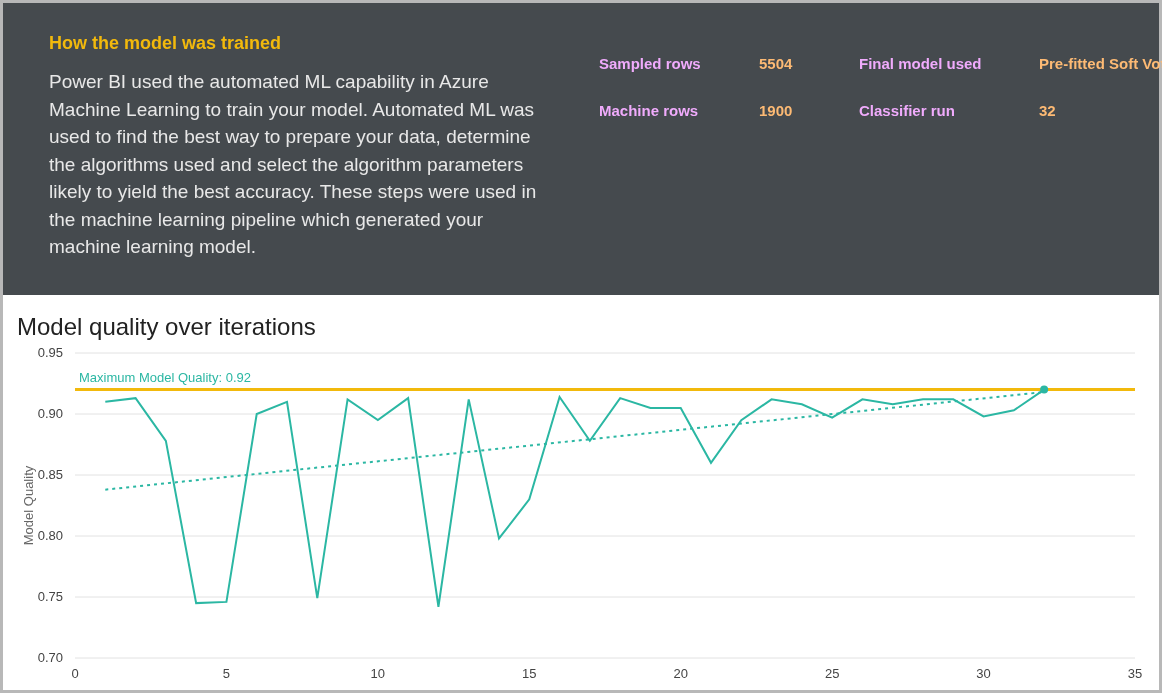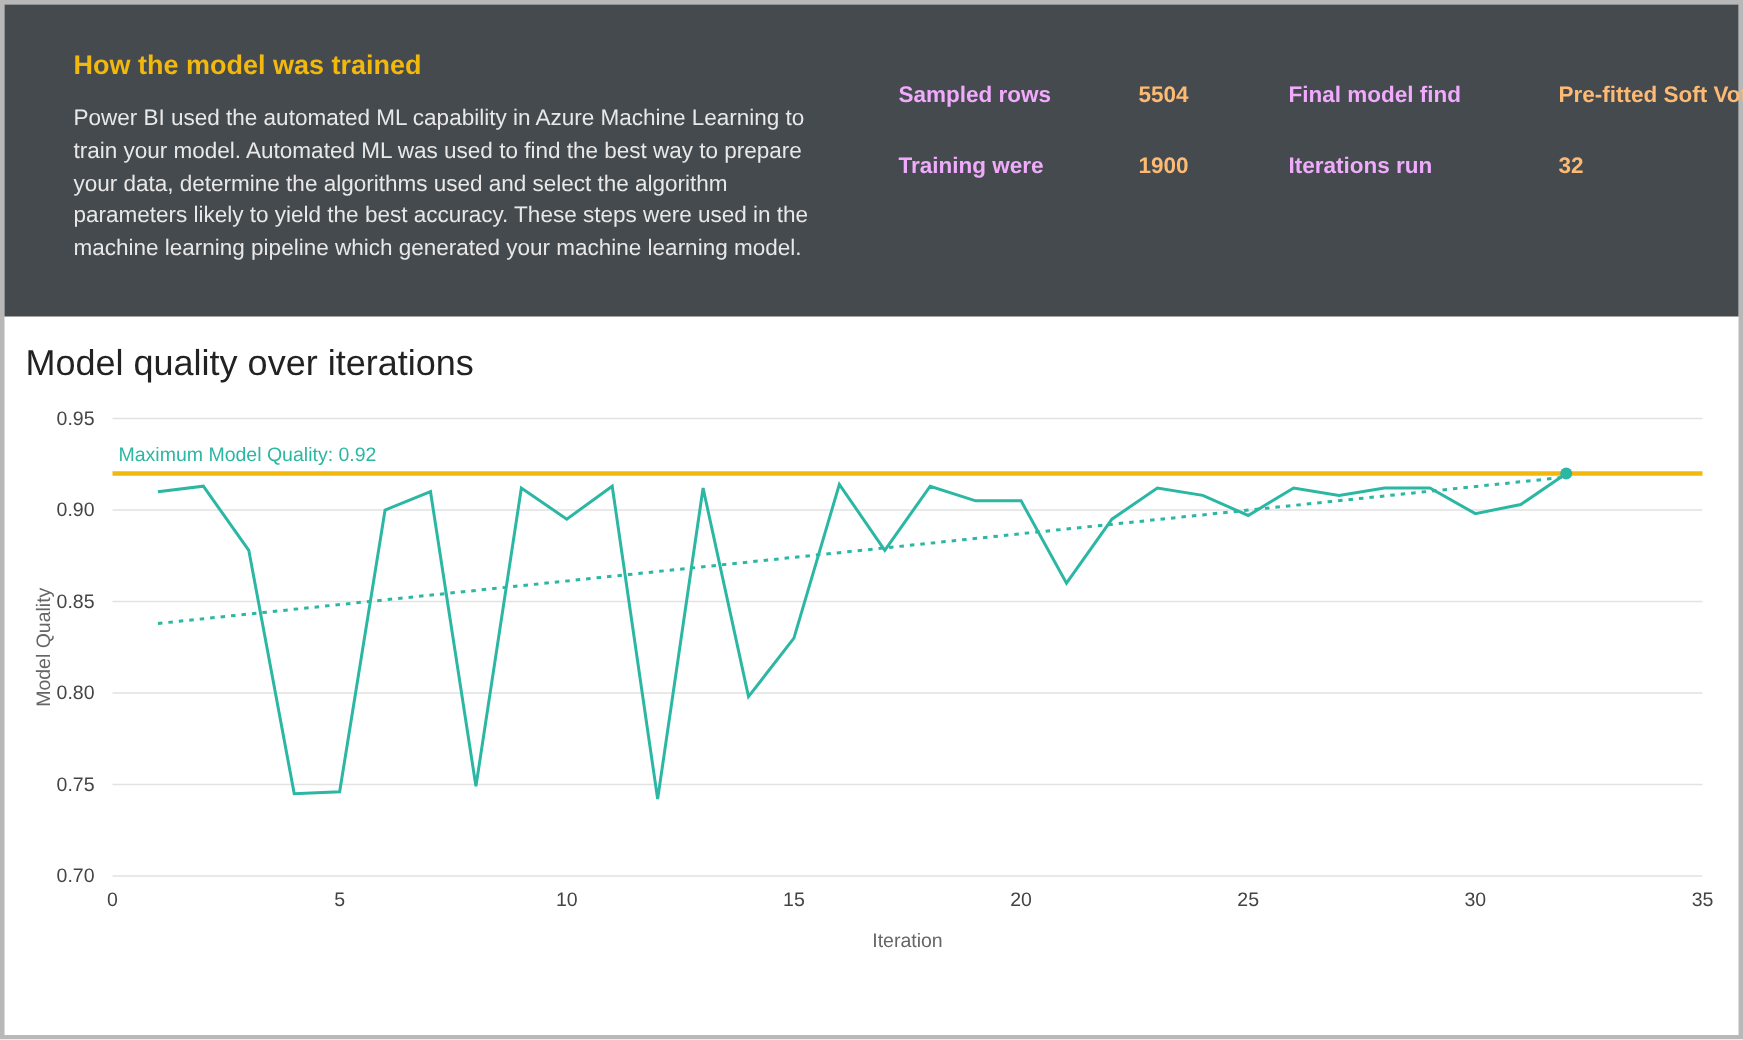--- a/index.html
+++ b/index.html
@@ -1,25 +1,25 @@
 <!DOCTYPE html>
 <html><head>
 <meta charset="utf-8">
 <style>
   html,body{margin:0;padding:0;font-family:"Segoe UI",Arial,sans-serif;background:#fff;}
   .frame{width:1162px;height:693px;box-sizing:border-box;border:3px solid #b8b8b8;background:#fff;position:relative;}
   .top-panel{background:#454a4e;color:#fff;padding:30px 46px 34px 46px;box-sizing:border-box;display:flex;gap:40px;}
   .intro-block{flex:0 0 510px;}
   .intro-title{color:#f2b90c;font-weight:600;font-size:18px;margin:0 0 14px 0;}
-  .intro-body{color:#e8e8e8;font-size:15px;line-height:1.45;margin:0;}
+  .intro-body{color:#e8e8e8;font-size:19px;line-height:1.45;margin:0;}
   .stats-grid{flex:1;display:grid;grid-template-columns:150px 90px 170px auto;grid-template-rows:auto auto;column-gap:10px;row-gap:30px;align-content:start;padding-top:22px;font-size:15px;}
   .stat-label{color:#f0abfc;font-weight:700;white-space:nowrap;}
   .stat-value{color:#fdba74;font-weight:600;white-space:nowrap;}
   .chart-area{padding:18px 14px 10px 14px;}
-  .chart-title{font-size:24px;font-weight:400;color:#222;margin:0 0 12px 0;}
+  .chart-title{font-size:24px;font-weight:400;color:#222;margin:0 0 2px 0;}
   .axis-text{font-family:"Segoe UI",Arial,sans-serif;font-size:13px;fill:#444;}
   .axis-label{font-family:"Segoe UI",Arial,sans-serif;font-size:13px;fill:#666;}
   .grid-line{stroke:#e2e2e2;stroke-width:1;}
   .series-line{stroke:#2bb7a3;stroke-width:2;fill:none;}
   .trend-line{stroke:#2bb7a3;stroke-width:2;fill:none;stroke-dasharray:3 4;}
   .max-line{stroke:#f2b90c;stroke-width:3;fill:none;}
   .anno-text{font-family:"Segoe UI",Arial,sans-serif;font-size:13px;fill:#2bb7a3;}
   .point-dot{fill:#2bb7a3;}
 </style>
 </head>
@@ -28,25 +28,25 @@
 <div class="frame">
 
   <div class="top-panel">
     <div class="intro-block">
       <h2 class="intro-title">How the model was trained</h2>
       <p class="intro-body">Power BI used the automated ML capability in Azure Machine Learning to train your model. Automated ML was used to find the best way to prepare your data, determine the algorithms used and select the algorithm parameters likely to yield the best accuracy. These steps were used in the machine learning pipeline which generated your machine learning model.</p>
     </div>
     <div class="stats-grid">
       <div class="stat-label">Sampled rows</div>
       <div class="stat-value">5504</div>
-      <div class="stat-label">Final model find</div>
+      <div class="stat-label">Final model used</div>
       <div class="stat-value">Pre-fitted Soft Voting Classifier</div>
-      <div class="stat-label">Training were</div>
+      <div class="stat-label">Machine rows</div>
       <div class="stat-value">1900</div>
-      <div class="stat-label">Iterations run</div>
+      <div class="stat-label">Classifier run</div>
       <div class="stat-value">32</div>
     </div>
   </div>
 
   <div class="chart-area">
     <h3 class="chart-title">Model quality over iterations</h3>
     <svg id="chart-svg" width="1128" height="370">
         <line x1="58" x2="1118" y1="315" y2="315" class="grid-line"></line>
         <text x="46" y="319" text-anchor="end" class="axis-text">0.70</text>
         <line x1="58" x2="1118" y1="253.99999999999994" y2="253.99999999999994" class="grid-line"></line>

